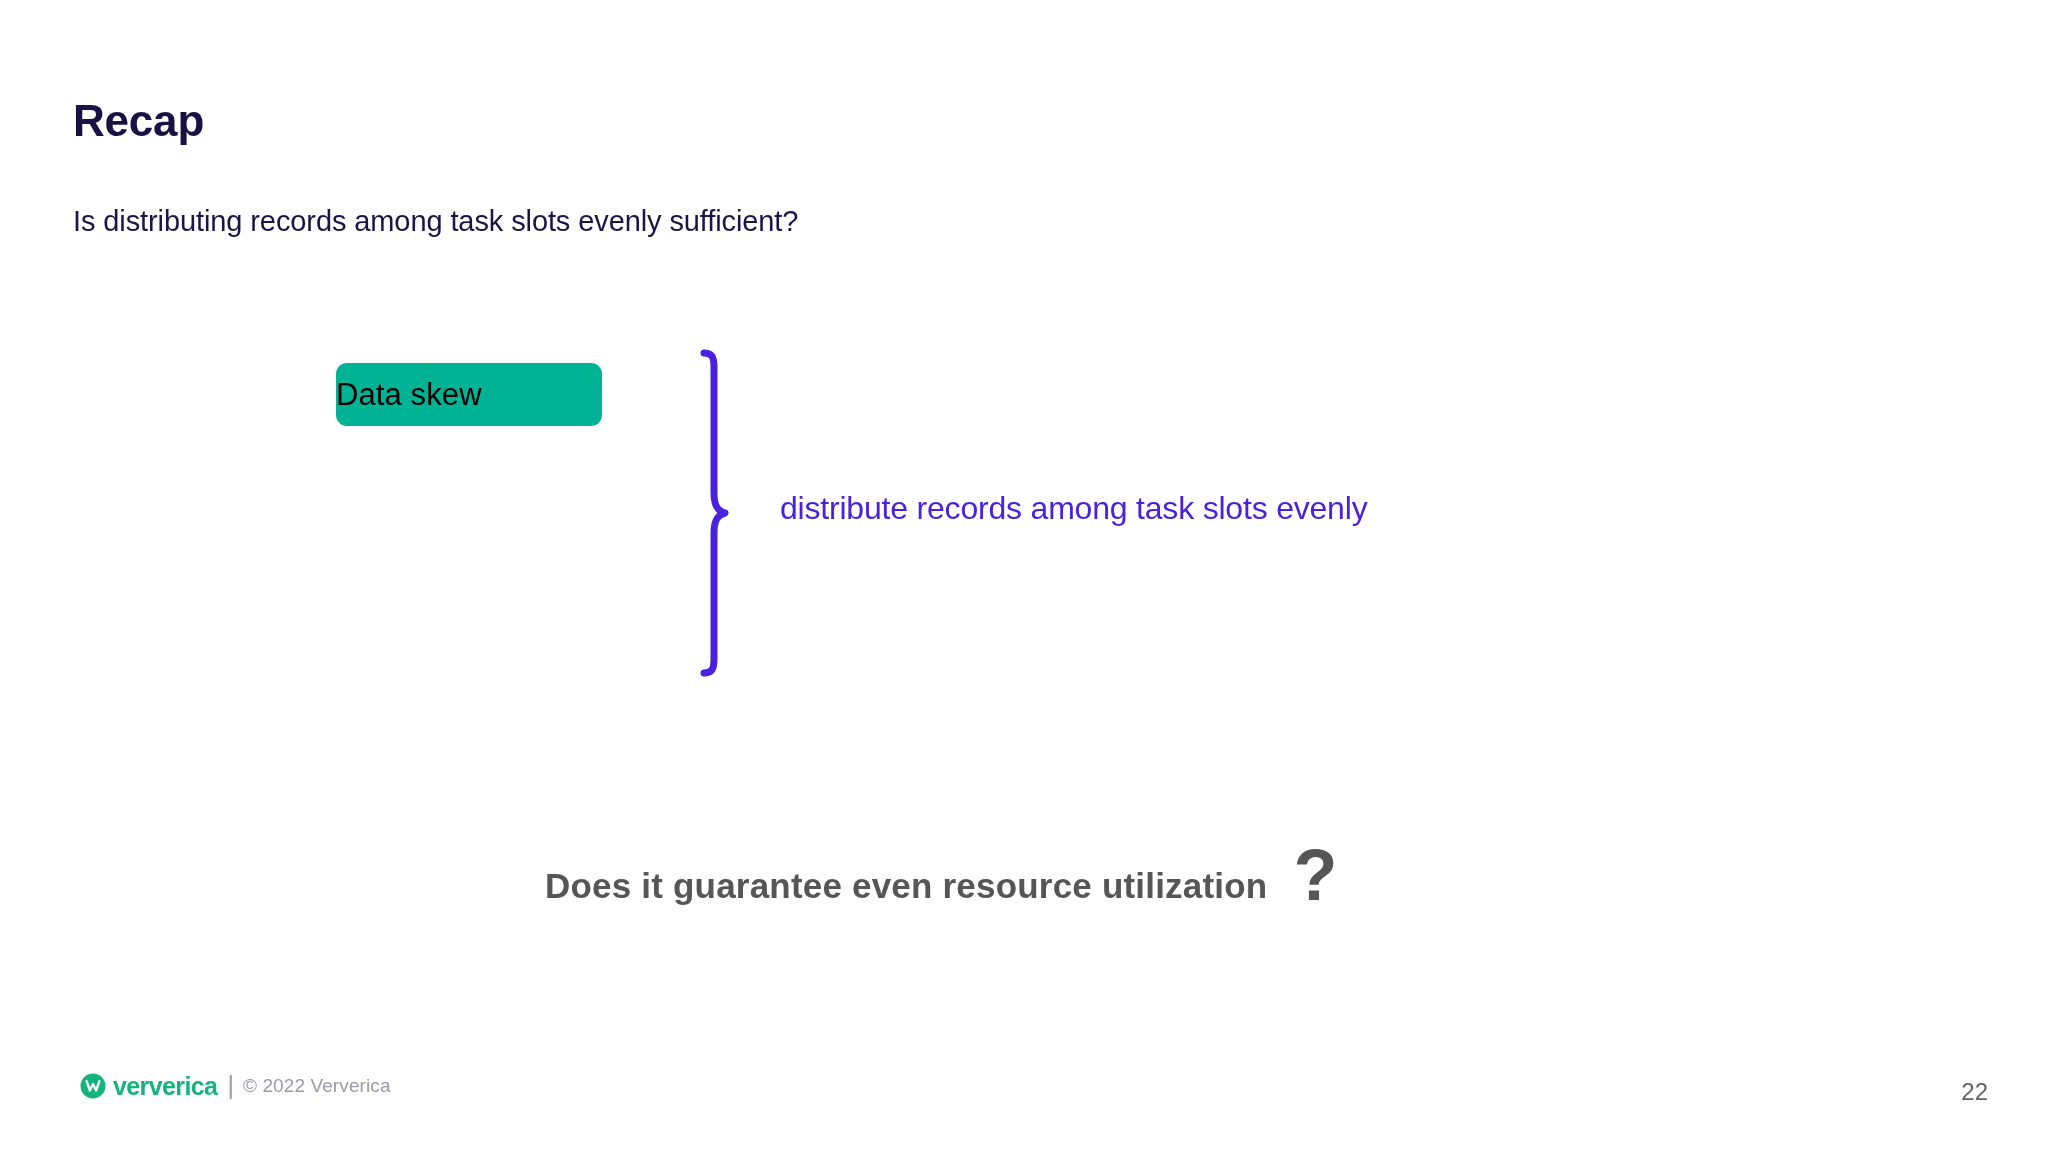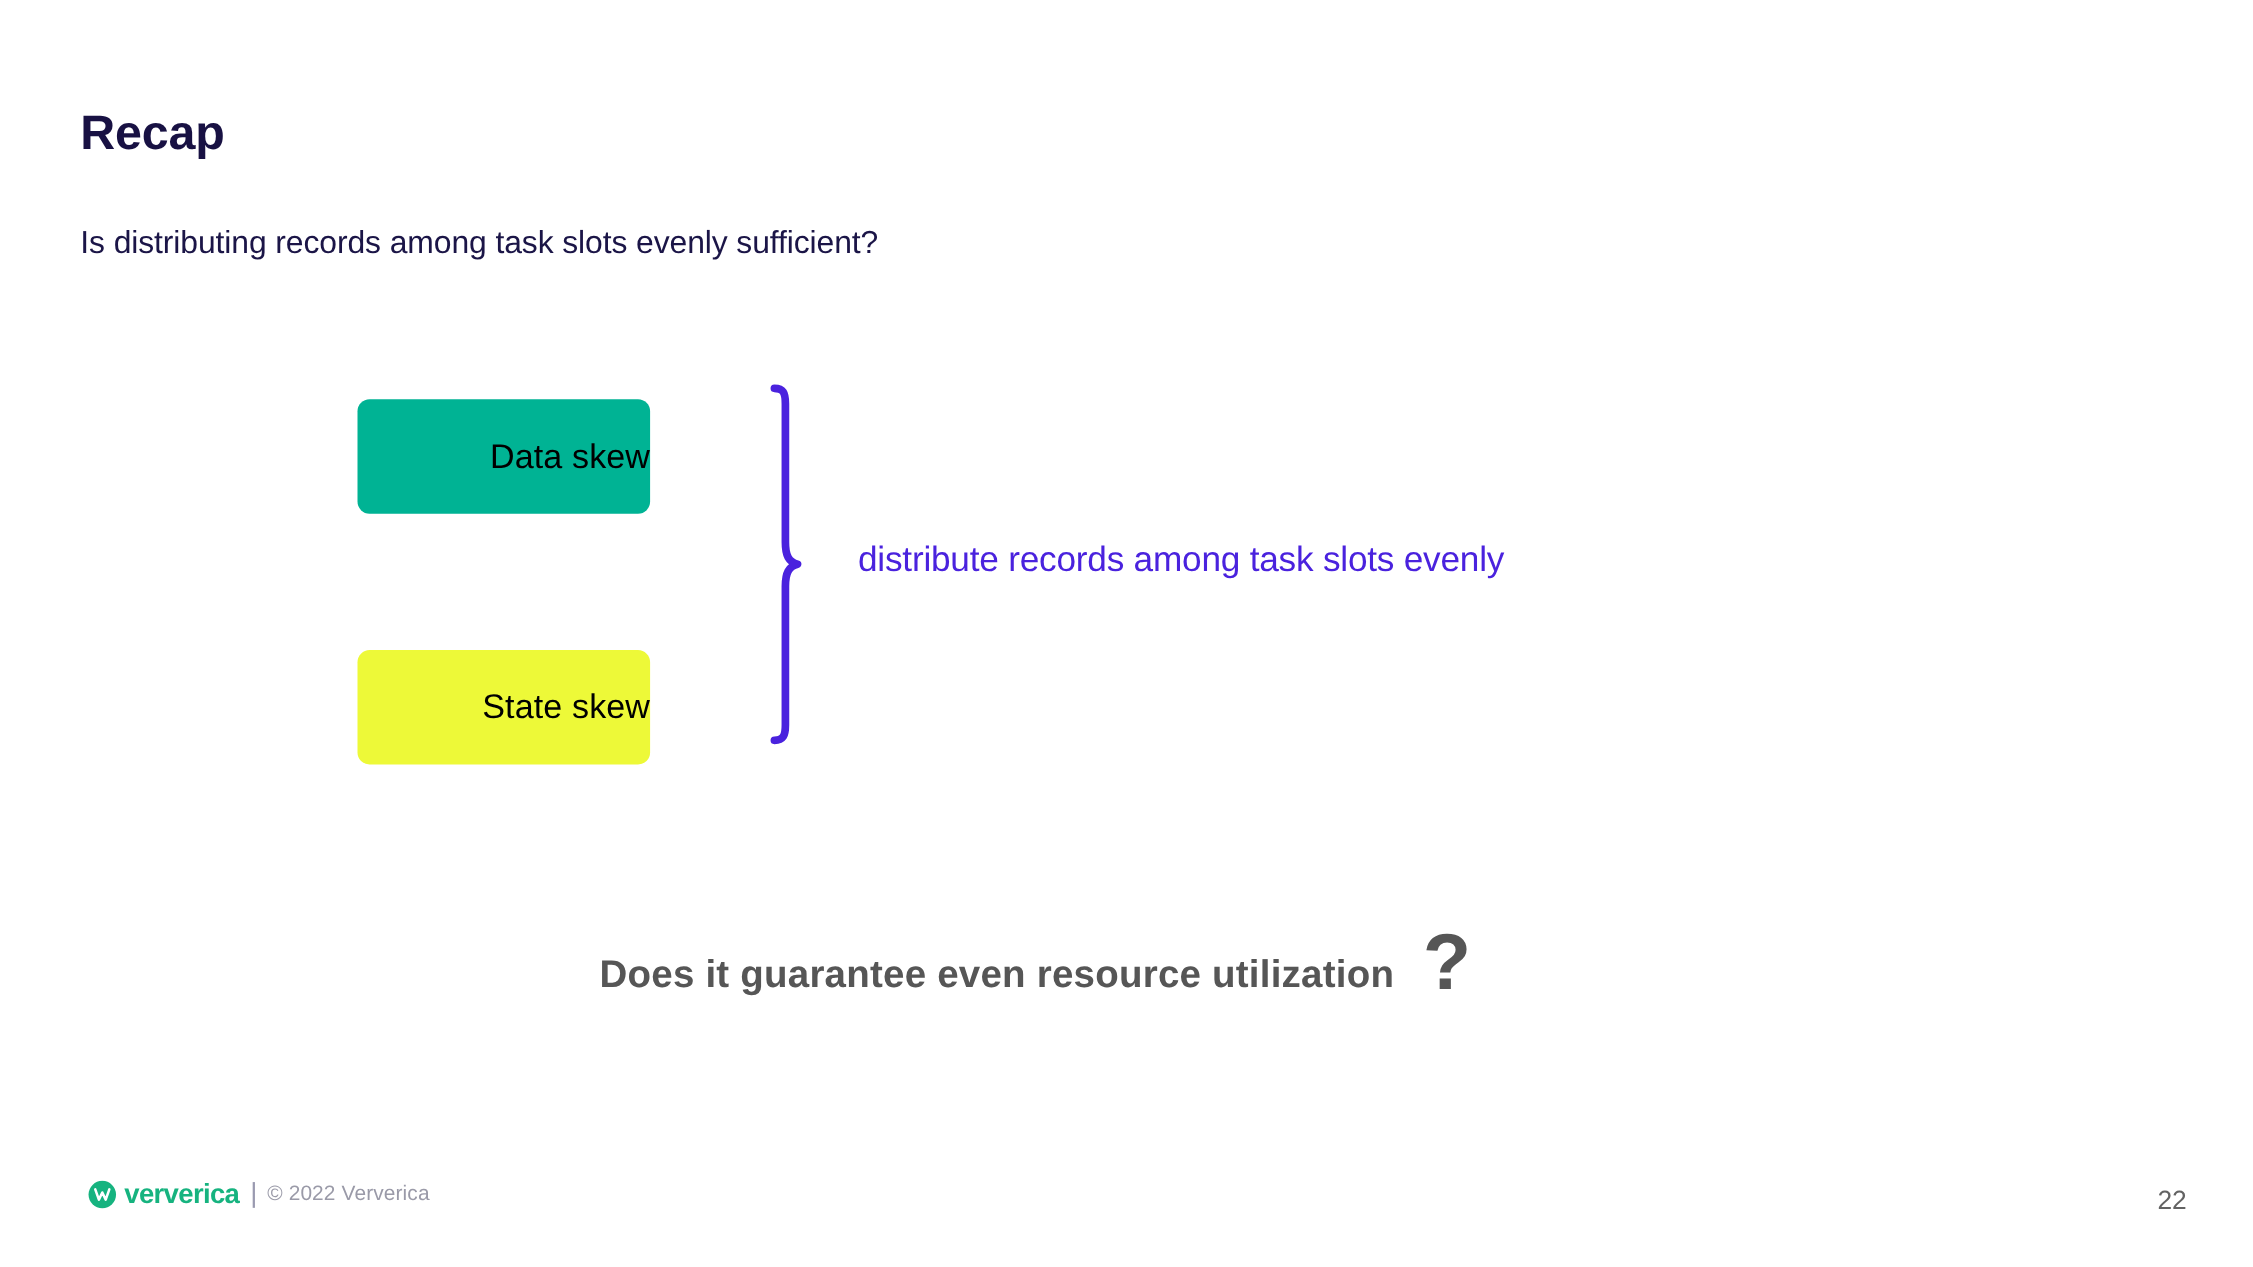--- a/index.html
+++ b/index.html
@@ -44,27 +44,27 @@
     font-weight: 400;
     color: #1b1547;
     letter-spacing: -0.1px;
     white-space: nowrap;
     margin-top: 37px;
   }
 
   
   .skew-box {
     position: absolute;
-    left: 325px;
+    left: 336px;
     width: 266px;
-    height: 104px;
+    height: 63px;
     border-radius: 11px;
     display: flex;
     align-items: center;
-    justify-content: flex-end;
+    justify-content: flex-start;
     font-family: "Liberation Sans", sans-serif;
     font-size: 31px;
     font-weight: 400;
     color: #000000;
     letter-spacing: 0.1px;
     box-sizing: border-box;
   }
   .skew-box.b0 { top: 363px; }
   .skew-box.b1 { top: 477px; }
   .skew-box.b2 { top: 591px; }
@@ -167,23 +167,20 @@
 
   <h1 class="slide-title" style="color: rgb(24, 17, 67);">Recap</h1>
 
   <p class="slide-subtitle">Is distributing records among task slots evenly sufficient?</p>
 
   <div class="skew-box b0" style="background: rgb(0, 179, 148); color: rgb(0, 0, 0);">
     <span>Data skew</span>
   </div>
 
 
-  <div class="skew-box b2" style="background: rgb(237, 249, 56); color: rgb(0, 0, 0);">
-    <span>State skew</span>
-  </div>
 
   <div class="brace-wrap">
     <svg width="60" height="336" viewBox="0 0 60 336" fill="none" xmlns="http://www.w3.org/2000/svg">
       <path id="brace-path" d="M20 8 C 28 8, 30 12, 30 22 L 30 148 C 30 160, 33 166, 41 168 C 33 170, 30 176, 30 188 L 30 314 C 30 324, 28 328, 20 328" stroke="#4a22de" stroke-width="7" stroke-linecap="round" stroke-linejoin="round" fill="none"></path>
     </svg>
   </div>
 
   <div class="brace-note" style="color: rgb(74, 34, 222);">distribute records among task slots evenly</div>
 
   <div class="question-row">

